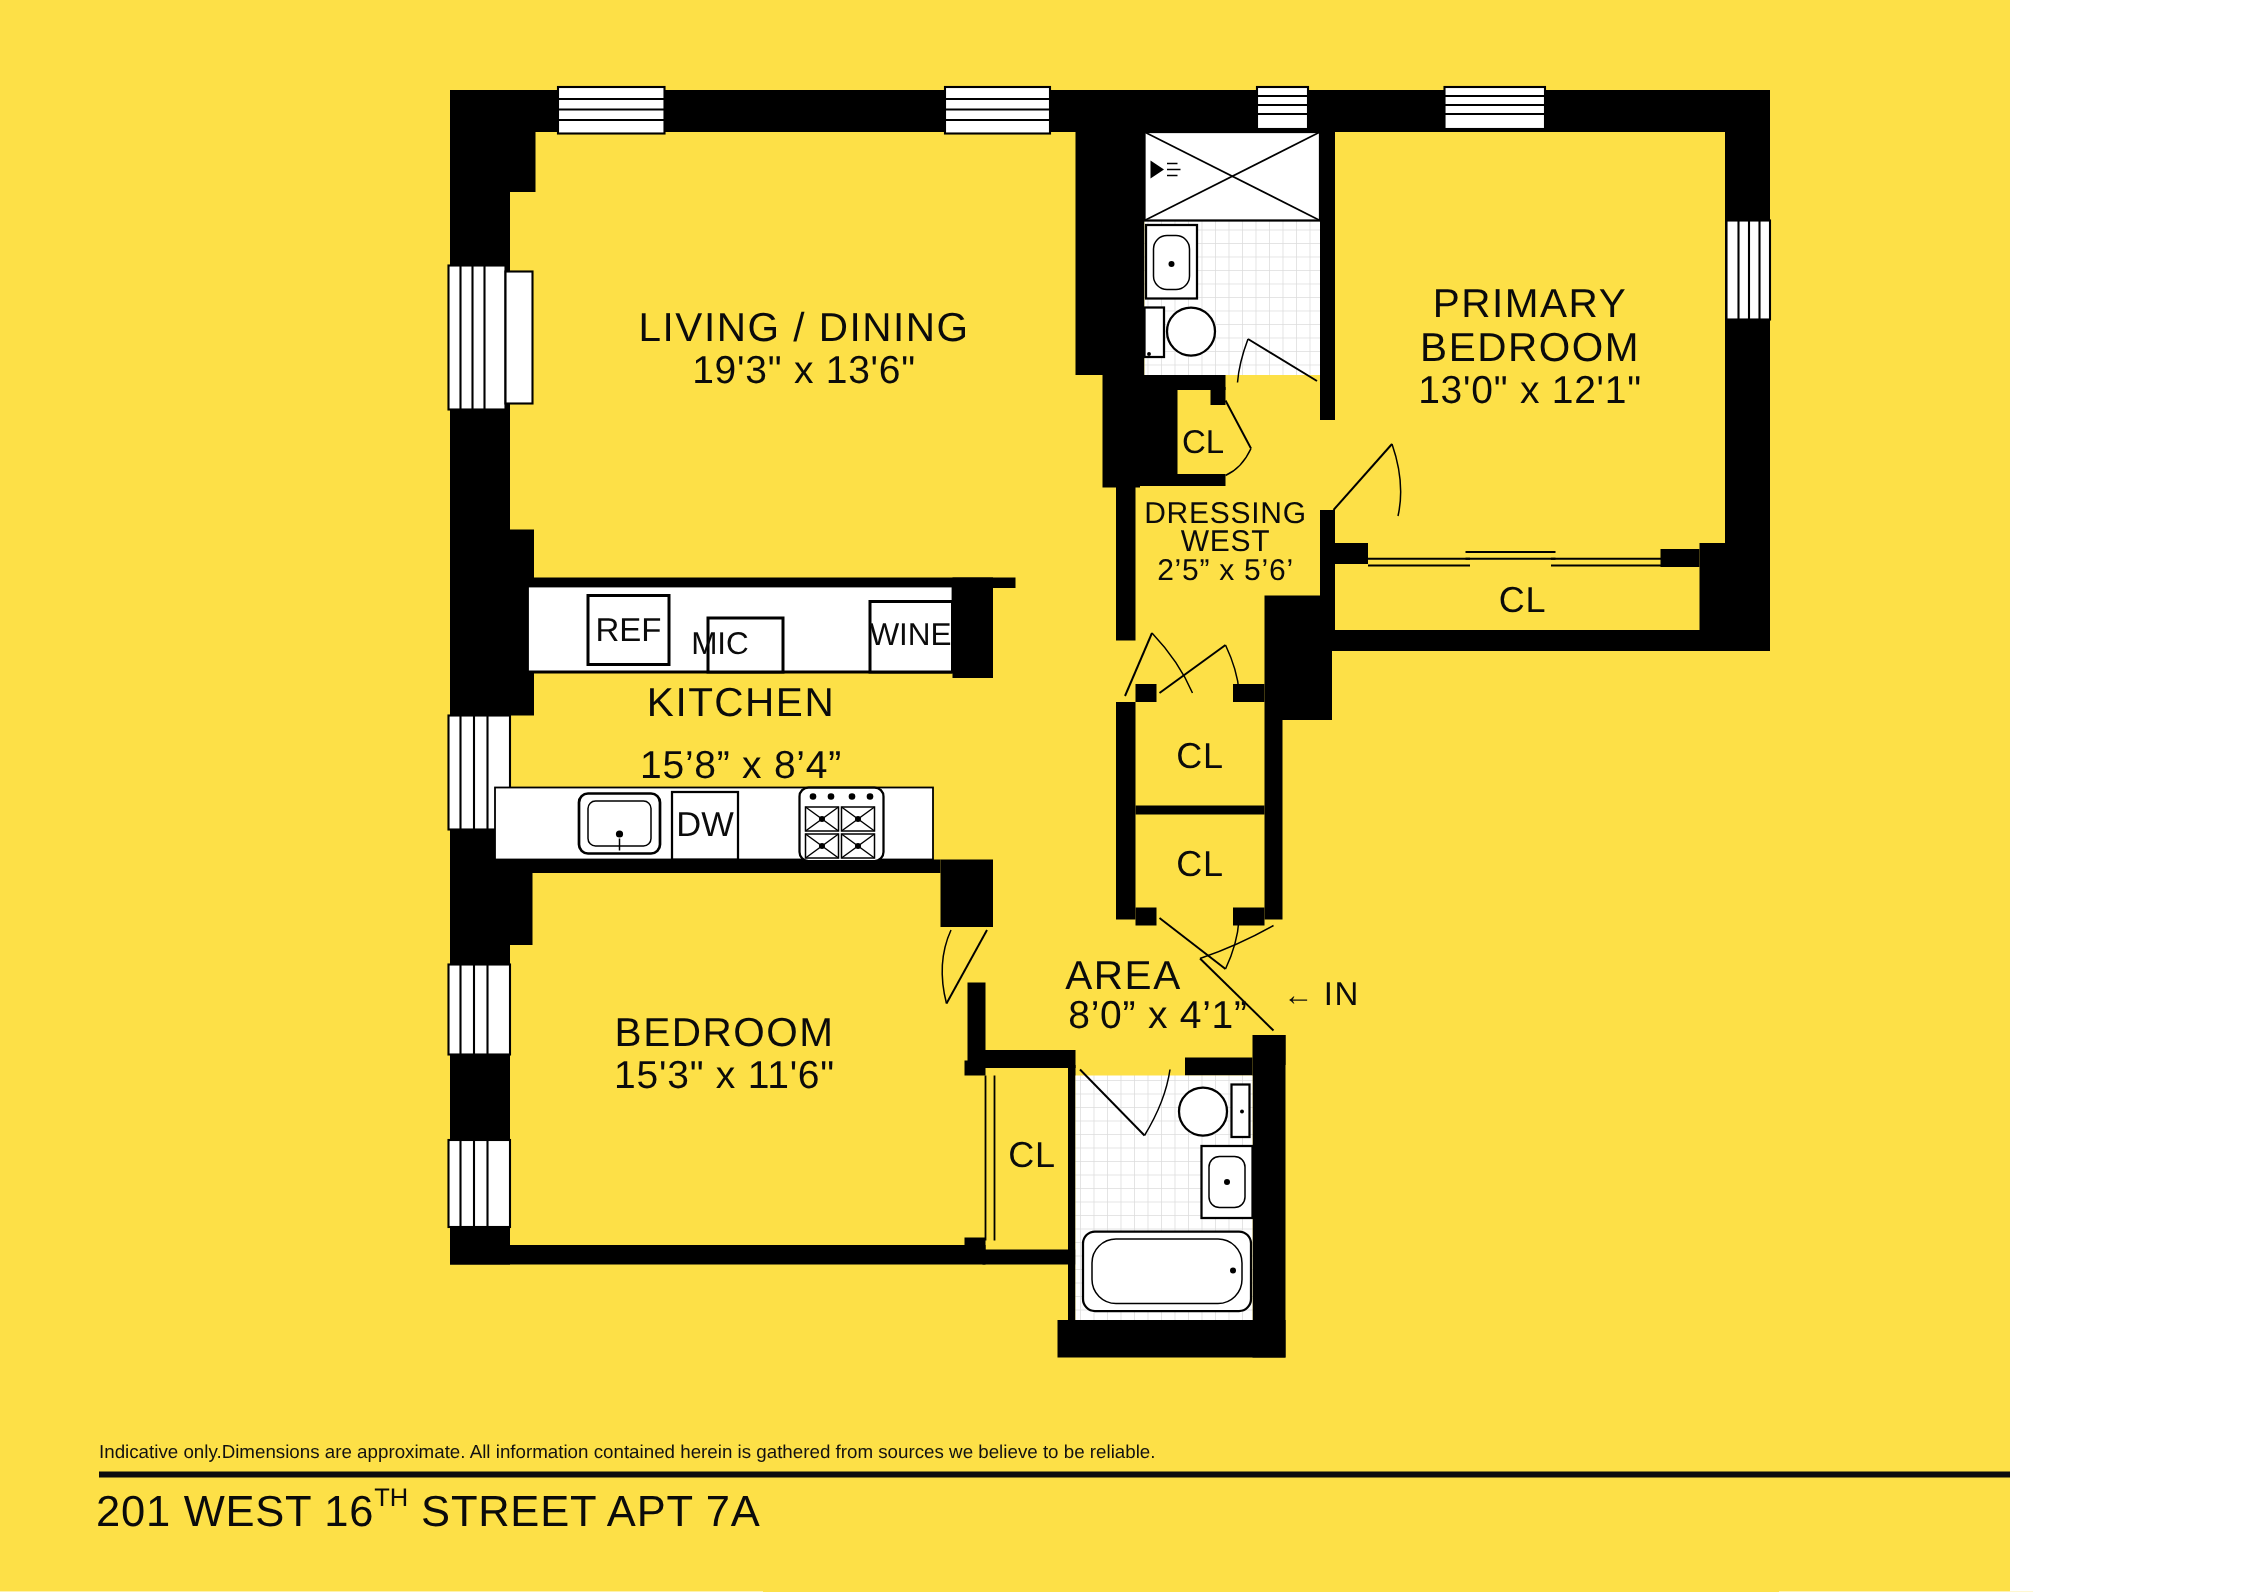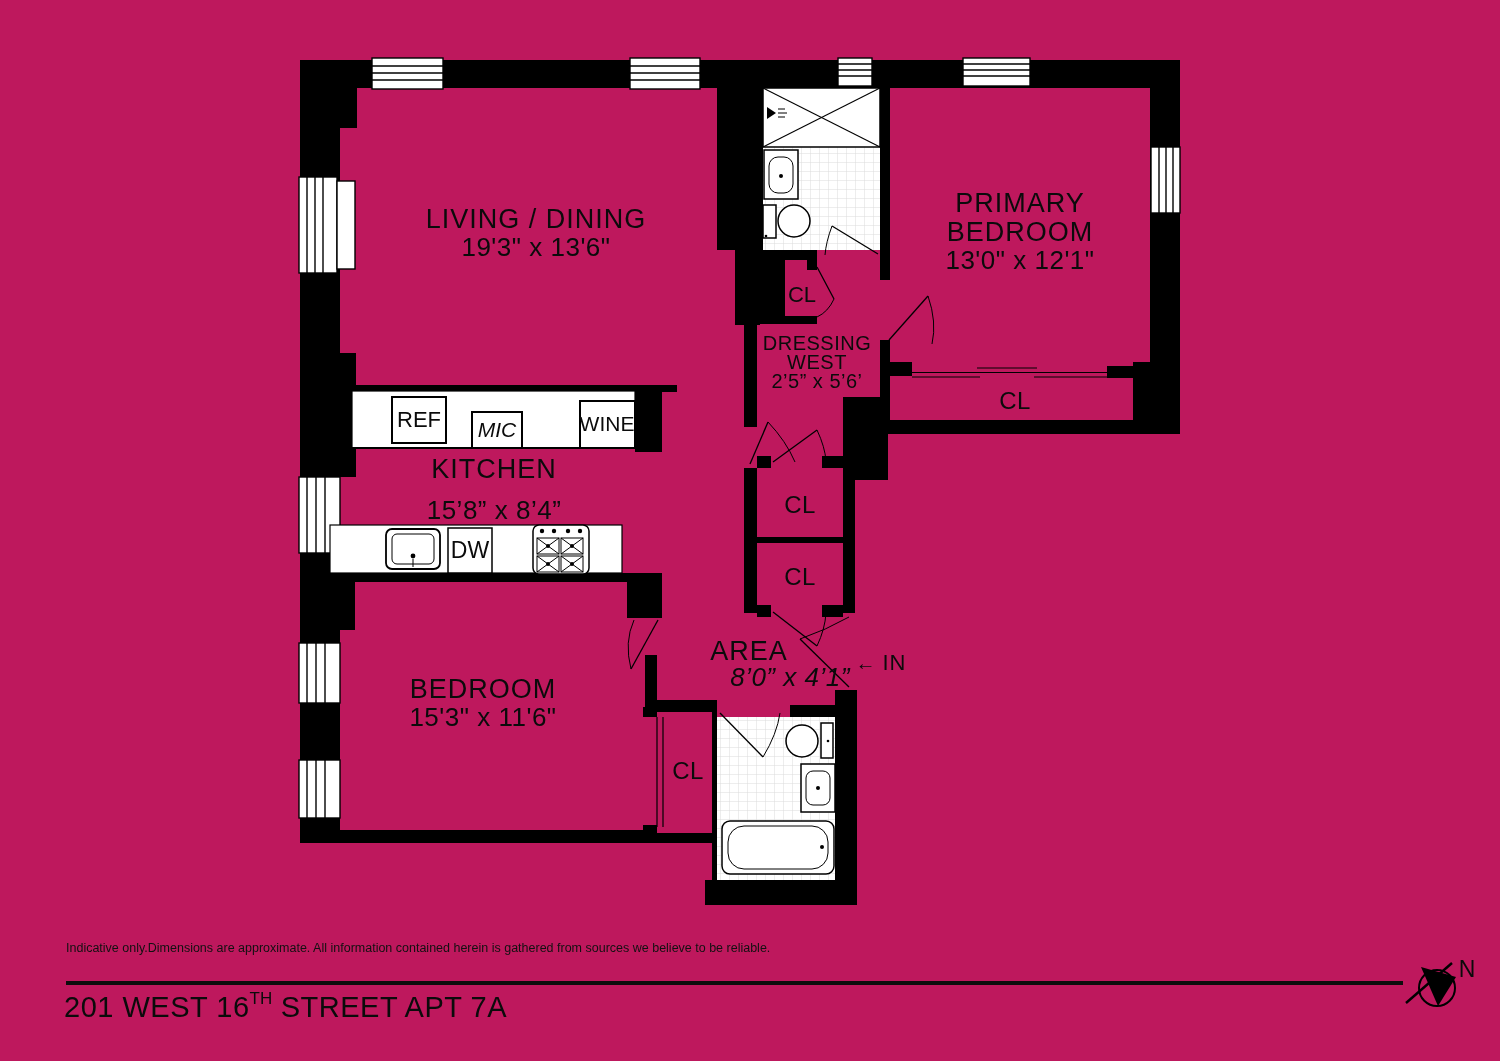--- a/index.html
+++ b/index.html
@@ -1,32 +1,32 @@
 <!DOCTYPE html>
 <html><head>
 <meta charset="utf-8">
 <style>
   html,body{margin:0;padding:0;background:#fff;}
-  #stage{position:relative;width:1500px;height:1061px;background:#be185d;overflow:hidden;
+  #stage{position:relative;width:1340px;height:1061px;background:#fde047;overflow:hidden;
          font-family:"Liberation Sans",sans-serif;color:#000;}
   #plan-svg{position:absolute;left:0;top:0;}
   .lbl{position:absolute;transform:translate(-50%,-50%);white-space:nowrap;color:#0b0b0b;
        font-family:"Liberation Sans",sans-serif;text-align:center;}
   .room{font-size:27px;letter-spacing:1px;}
   .dim{font-size:26px;letter-spacing:0.5px;}
   .cl{font-size:24px;letter-spacing:0.5px;}
   .cl-small{font-size:22px;}
   .dress{font-size:20px;letter-spacing:0.5px;}
   .appl{font-size:21px;}
   .appl-big{font-size:22px;}
   .appl-dw{font-size:23px;}
   .in-lbl{font-size:22px;letter-spacing:1px;}
   .in-lbl .arrow{font-size:20px;margin-right:6px;}
   .north{font-size:23px;font-weight:400;}
-  #disclaimer1,#disclaimer2{position:absolute;left:66px;font-size:12.5px;line-height:15px;color:#111;}
+  #disclaimer1,#disclaimer2{position:absolute;left:66px;font-size:12.5px;line-height:15px;color:#111;margin-top:20px;}
   #disclaimer1{top:941px;}
   #disclaimer2{top:956px;}
   #footer-rule{position:absolute;left:66px;top:981px;width:1337px;height:3.5px;background:#0d0d0d;}
   #title{position:absolute;left:64px;top:989px;font-size:29px;letter-spacing:0.5px;color:#0b0b0b;}
   #title .sup{font-size:17px;vertical-align:13px;letter-spacing:0;text-align:right;}
 </style>
 </head>
 <body>
 
 <div id="stage">
@@ -303,30 +303,30 @@
   <div class="lbl dress" style="left:817px;top:362px;">WEST</div>
   <div class="lbl dress" style="left:817px;top:381px;">2’5” x 5’6’</div>
 
   <div class="lbl room" style="left:494px;top:469px;">KITCHEN</div>
   <div class="lbl dim" style="left:494px;top:498px;margin-top:12px;">15’8” x 8’4”</div>
 
   <div class="lbl room" style="left:483px;top:689px;">BEDROOM</div>
   <div class="lbl dim" style="left:483px;top:717px;">15'3" x 11'6"</div>
 
   <div class="lbl room" style="left:749px;top:651px;">AREA</div>
-  <div class="lbl dim" style="left:790px;top:677px;font-style:italic;">8’0” x 4’1”</div>
+  <div class="lbl dim" style="left:772px;top:677px;">8’0” x 4’1”</div>
 
   <div class="lbl cl-small" style="left:802px;top:295px;">CL</div>
   <div class="lbl cl" style="left:1015px;top:401px;">CL</div>
   <div class="lbl cl" style="left:800px;top:505px;">CL</div>
   <div class="lbl cl" style="left:800px;top:577px;">CL</div>
   <div class="lbl cl" style="left:688px;top:771px;">CL</div>
 
   <div class="lbl appl-big" style="left:419px;top:420px;">REF</div>
-  <div class="lbl appl" style="left:497px;top:430px;font-style:italic;">MIC</div>
+  <div class="lbl appl" style="left:480px;top:430px;">MIC</div>
   <div class="lbl appl" style="left:607px;top:424px;">WINE</div>
   <div class="lbl appl-dw" style="left:470px;top:550px;">DW</div>
 
   <div class="lbl in-lbl" style="left:881px;top:663px;">
     <span class="arrow">←</span><span>IN</span>
   </div>
 
   <div class="lbl north" style="left:1467px;top:969px;">N</div>
 
   <div id="disclaimer1">Indicative only.Dimensions are approximate. All information contained herein is gathered from sources we believe to be reliable.</div>

